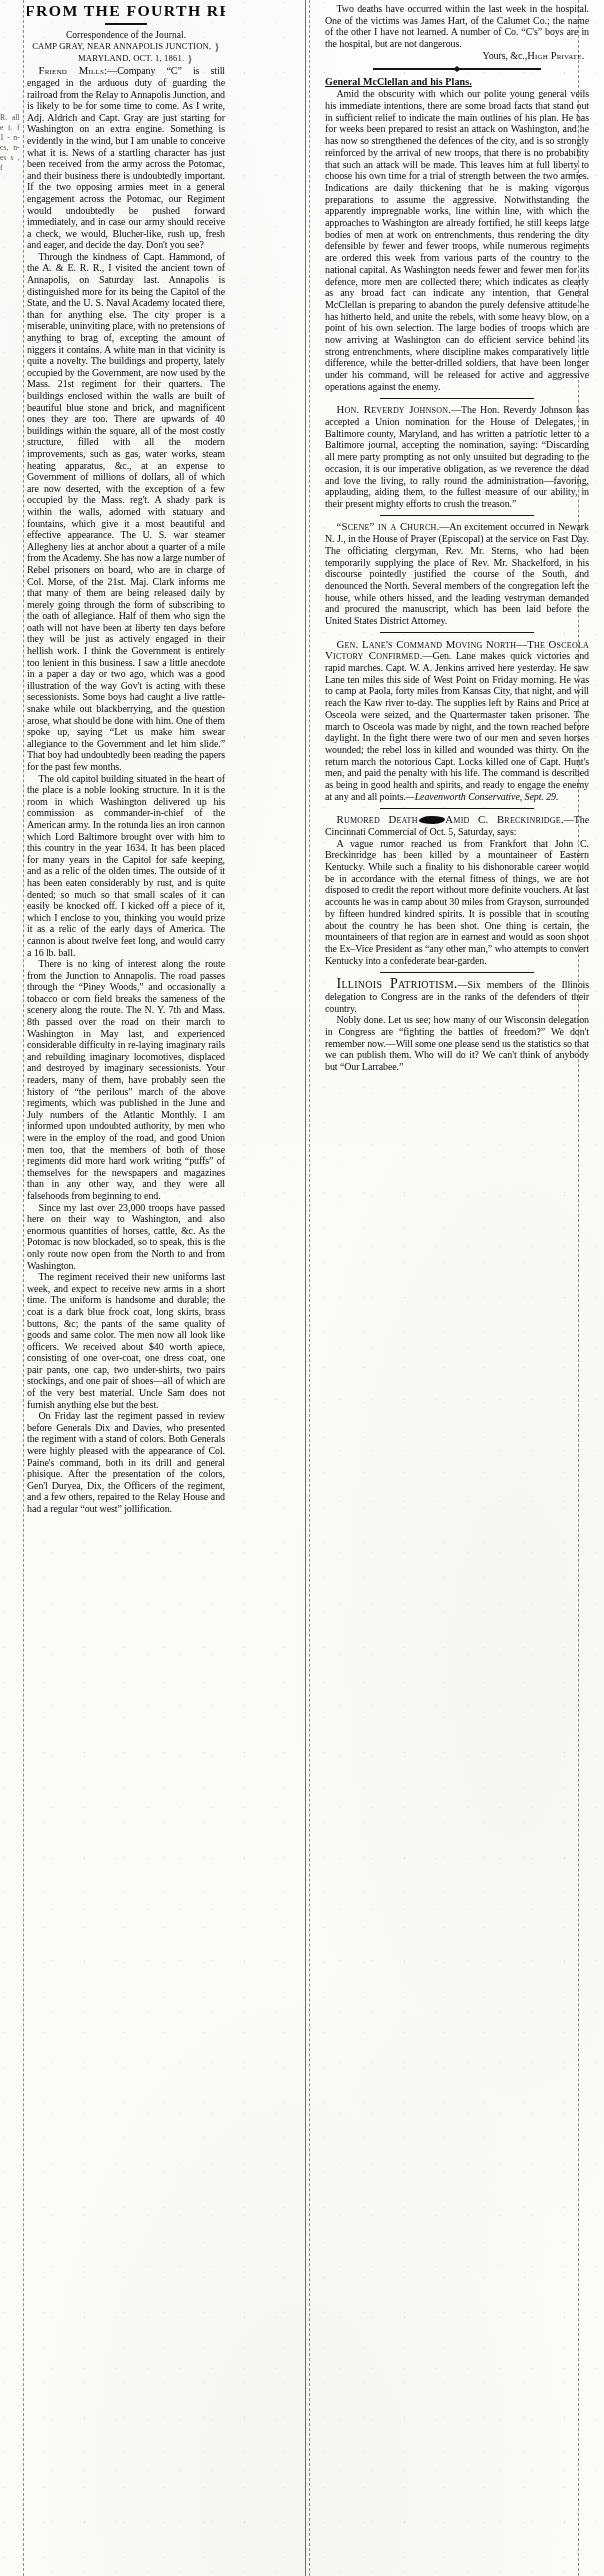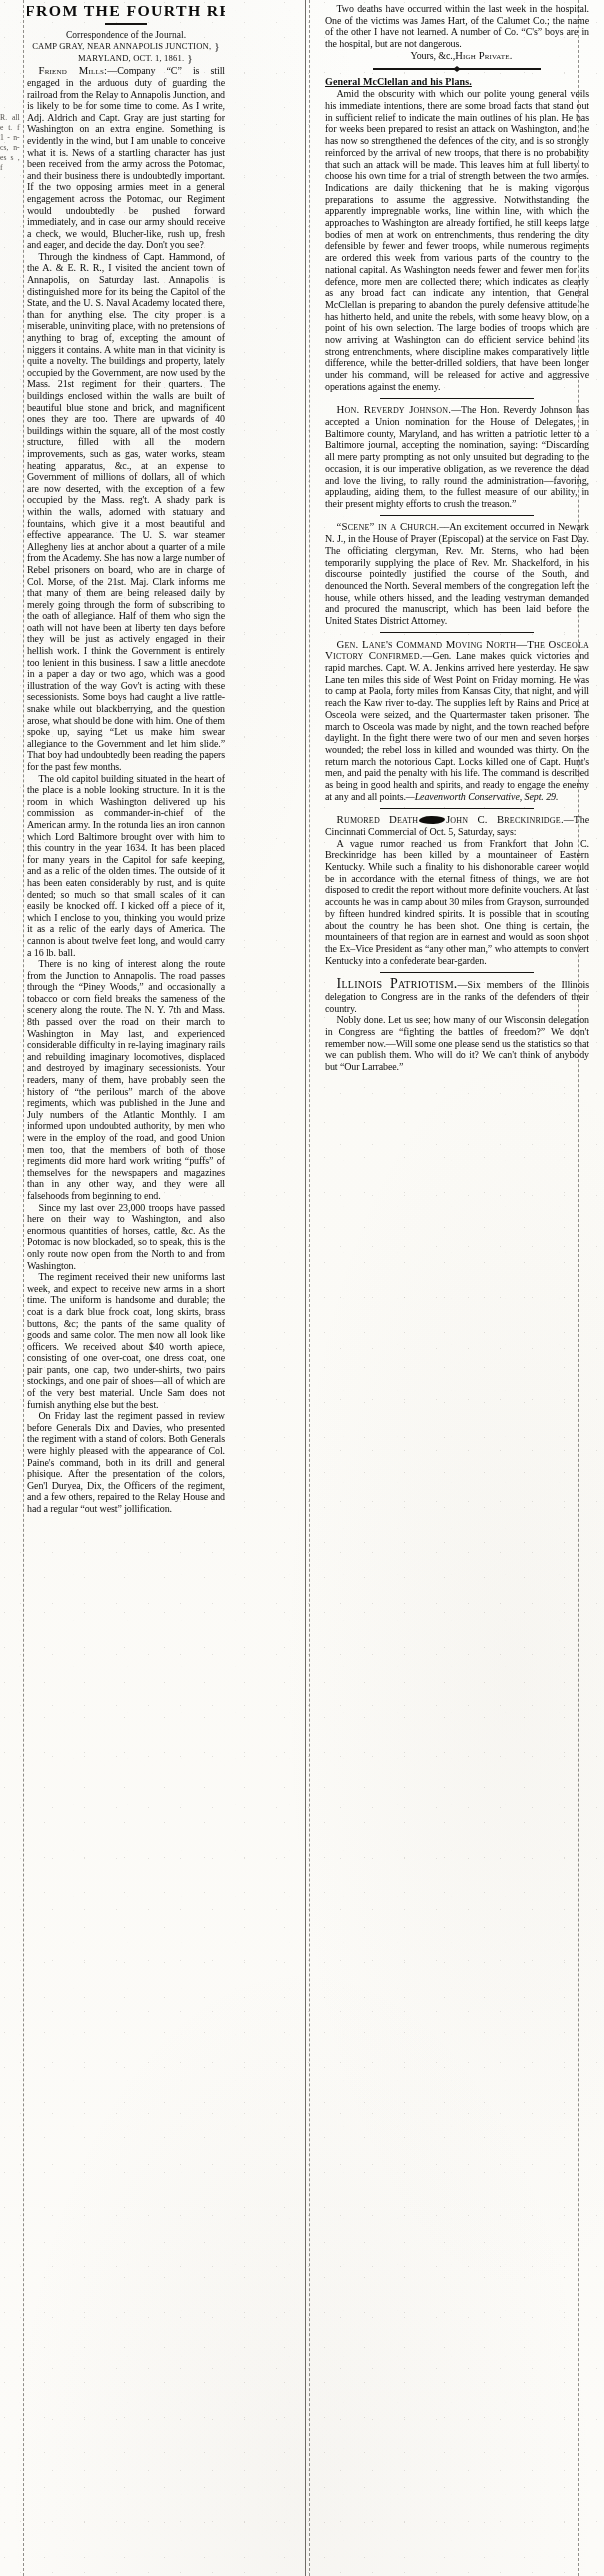--- a/index.html
+++ b/index.html
@@ -251,21 +251,21 @@
     </p>
 
   </div>
 
   <div class="col col-2">
 
     <p class="para" style="margin-top:3px;">
       <span>Two deaths have occurred within the last week in the hospital. One of the victims was James Hart, of the Calumet Co.; the name of the other I have not learned. A number of Co. “C's” boys are in the hospital, but are not dangerous.</span>
     </p>
 
-    <p class="para noindent" style="display:flex; justify-content:center; padding:0 4.5px 0 13.6px;">
+    <p class="para noindent" style="display:flex; justify-content:flex-end; padding:0 4.5px 0 13.6px;">
       <span>Yours, &amp;c.,</span>
       <span class="smallcaps" style="font-size:10.6px;">High Private.</span>
     </p>
 
     <div class="sep orn"></div>
 
     <div class="subhead">General McClellan and his Plans.</div>
 
     <p class="para">
       <span>Amid the obscurity with which our polite young general veils his immediate intentions, there are some broad facts that stand out in sufficient relief to indicate the main outlines of his plan. He has for weeks been prepared to resist an attack on Washington, and he has now so strengthened the defences of the city, and is so strongly reinforced by the arrival of new troops, that there is no probability that such an attack will be made. This leaves him at full liberty to choose his own time for a trial of strength between the two armies. Indications are daily thickening that he is making vigorous preparations to assume the aggressive. Notwithstanding the apparently impregnable works, line within line, with which the approaches to Washington are already fortified, he still keeps large bodies of men at work on entrenchments, thus rendering the city defensible by fewer and fewer troops, while numerous regiments are ordered this week from various parts of the country to the national capital. As Washington needs fewer and fewer men for its defence, more men are collected there; which indicates as clearly as any broad fact can indicate any intention, that General McClellan is preparing to abandon the purely defensive attitude he has hitherto held, and unite the rebels, with some heavy blow, on a point of his own selection. The large bodies of troops which are now arriving at Washington can do efficient service behind its strong entrenchments, where discipline makes comparatively little difference, while the better-drilled soldiers, that have been longer under his command, will be released for active and aggressive operations against the enemy.</span>
@@ -285,21 +285,21 @@
 
     <div class="sep" style="width:58%;"></div>
 
     <p class="para">
       <span class="run-in" style="font-size:10.8px;">Gen. Lane's Command Moving North—The Osceola Victory Confirmed.</span><span>—Gen. Lane makes quick victories and rapid marches. Capt. W. A. Jenkins arrived here yesterday. He saw Lane ten miles this side of West Point on Friday morning. He was to camp at Paola, forty miles from Kansas City, that night, and will reach the Kaw river to-day. The supplies left by Rains and Price at Osceola were seized, and the Quartermaster taken prisoner. The march to Osceola was made by night, and the town reached before daylight. In the fight there were two of our men and seven horses wounded; the rebel loss in killed and wounded was thirty. On the return march the notorious Capt. Locks killed one of Capt. Hunt's men, and paid the penalty with his life. The command is described as being in good health and spirits, and ready to engage the enemy at any and all points.</span><span class="ital">—Leavenworth Conservative, Sept. 29.</span>
     </p>
 
     <div class="sep" style="width:58%;"></div>
 
     <p class="para">
-      <span class="run-in" style="font-size:10.8px;"><span>Rumored Death</span><span class="blotch"></span><span>John C. Breckinridge.</span></span><span>—The Cincinnati Commercial of Oct. 5, Saturday, says:</span>
+      <span class="run-in" style="font-size:10.8px;"><span>Rumored Death</span><span class="blotch"></span><span>Amid C. Breckinridge.</span></span><span>—The Cincinnati Commercial of Oct. 5, Saturday, says:</span>
     </p>
 
     <p class="para">
       <span>A vague rumor reached us from Frankfort that John C. Breckinridge has been killed by a mountaineer of Eastern Kentucky. While such a finality to his dishonorable career would be in accordance with the eternal fitness of things, we are not disposed to credit the report without more definite vouchers. At last accounts he was in camp about 30 miles from Grayson, surrounded by fifteen hundred kindred spirits. It is possible that in scouting about the country he has been shot. One thing is certain, the mountaineers of that region are in earnest and would as soon shoot the Ex–Vice President as “any other man,” who attempts to convert Kentucky into a confederate bear-garden.</span>
     </p>
 
     <div class="sep" style="width:58%;"></div>
 
     <p class="para">
       <span class="run-in" style="font-size:14px;">Illinois Patriotism.</span><span>—Six members of the Illinois delegation to Congress are in the ranks of the defenders of their country.</span>

